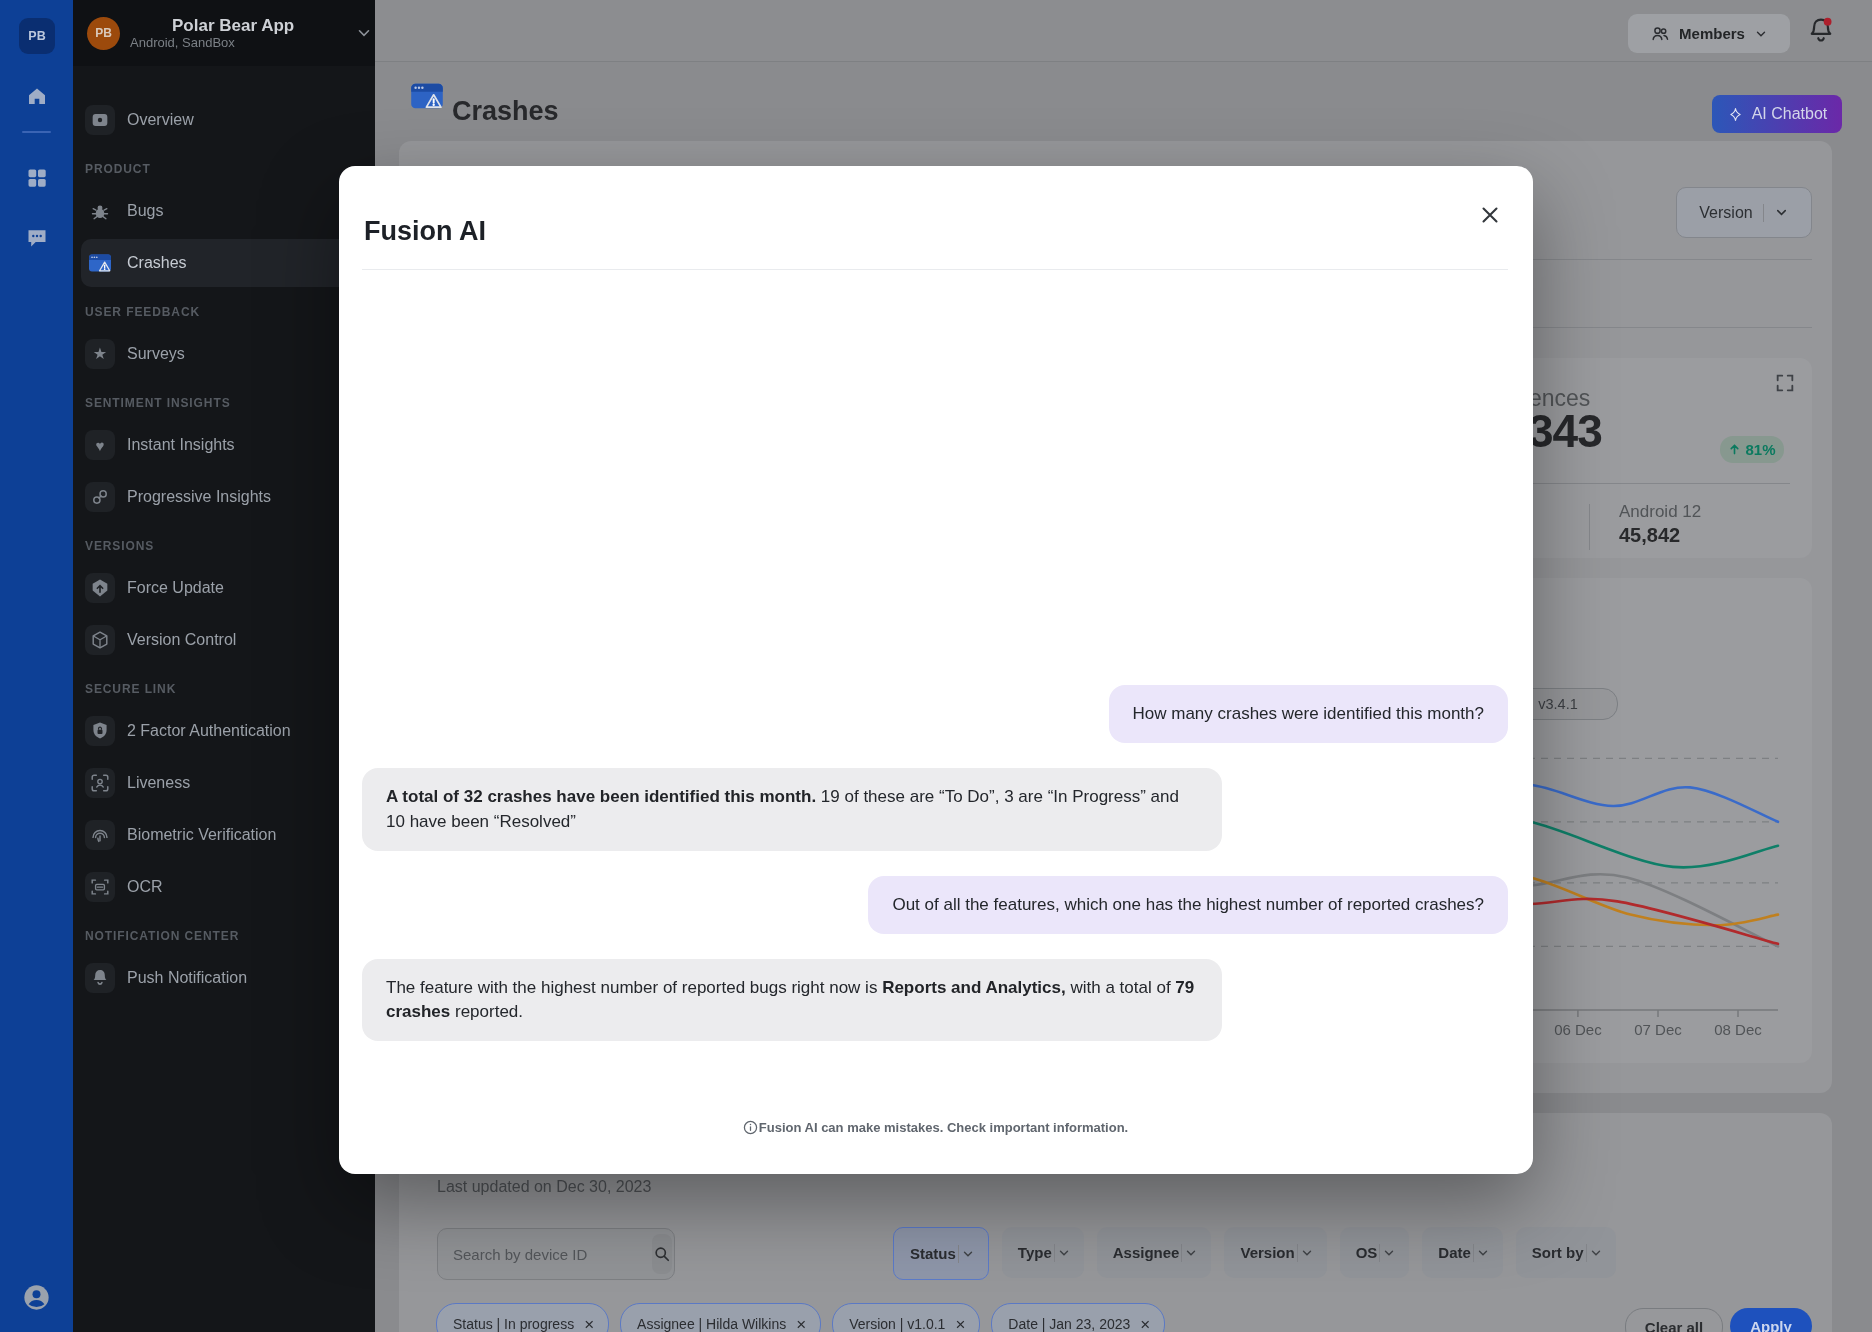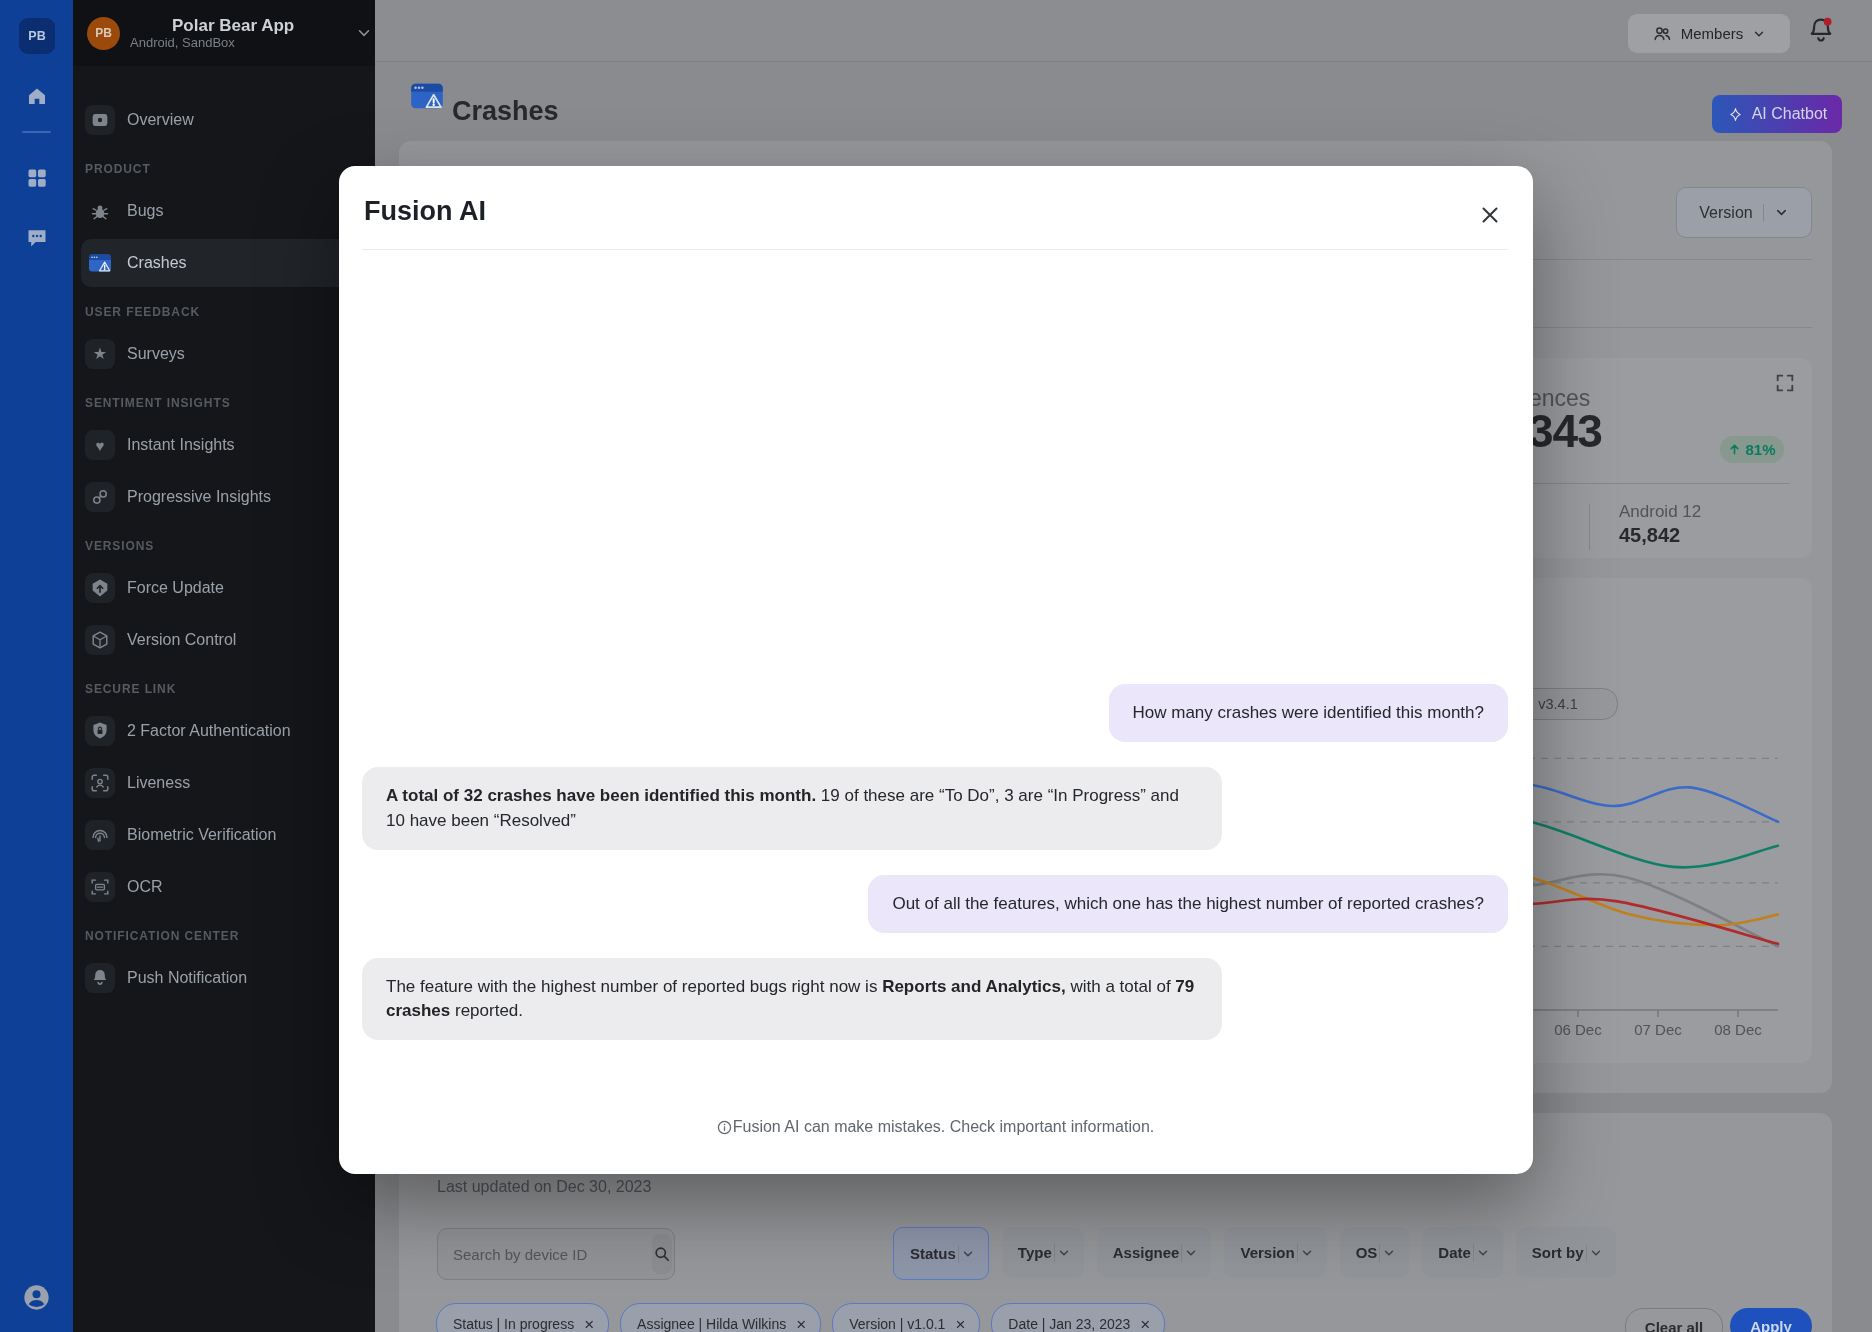--- a/index.html
+++ b/index.html
@@ -3,21 +3,21 @@
 <meta charset="utf-8">
 <style>
   html,body{margin:0;padding:0;background:#66686b;}
   .stage{position:relative;width:1872px;height:1332px;overflow:hidden;
          font-family:"Liberation Sans",sans-serif;background:#8a8b8e;-webkit-font-smoothing:antialiased;}
   .abs{position:absolute;}
 
   
   .topbar{left:375px;top:0;width:1497px;height:61px;background:#8c8d90;border-bottom:1px solid #7e8083;}
   .members-pill{left:1628px;top:14px;width:162px;height:39px;background:#9ea0a4;border-radius:9px;
-    display:flex;align-items:center;justify-content:center;gap:9px;color:#232527;font-size:15px;font-weight:400;}
+    display:flex;align-items:center;justify-content:center;gap:9px;color:#232527;font-size:15px;font-weight:700;}
   .bell-wrap{left:1806px;top:15px;width:30px;height:32px;}
   .page-head-title{left:452px;top:96px;font-size:27px;font-weight:700;color:#28292c;}
   .crash-page-icon{left:410px;top:80px;width:34px;height:32px;}
   .ai-chatbot-btn{left:1712px;top:95px;width:130px;height:38px;border-radius:8px;
     background:linear-gradient(90deg,#2c57b8,#6b28a8);display:flex;align-items:center;justify-content:center;
     gap:8px;color:#d3d6ea;font-size:16px;font-weight:500;}
   .panel{background:#96979a;border-radius:12px;}
   .panel1{left:399px;top:141px;width:1433px;height:952px;}
   .hdiv{position:absolute;left:24px;right:20px;height:1px;background:#85878b;}
   .version-btn{left:1676px;top:187px;width:134px;height:49px;background:#9b9fa7;border:1px solid #83868c;
@@ -82,35 +82,35 @@
   .nav-item.active{background:#212429;color:#c6cbd2;}
   .tile{width:30px;height:30px;border-radius:8px;background:#1f2226;color:#7e848c;flex:none;
     display:flex;align-items:center;justify-content:center;font-size:15px;}
   .tile.no-bg{background:transparent;}
   .tile svg{display:block;}
 
   
   .modal{left:339px;top:166px;width:1194px;height:1008px;background:#ffffff;border-radius:16px;
     box-shadow:0 30px 80px rgba(0,0,0,.38);display:flex;flex-direction:column;
     padding:30px 25px 38px 23px;box-sizing:border-box;z-index:20;}
-  .modal-title{font-size:27px;font-weight:700;color:#1d2127;padding-left:2px;}
+  .modal-title{font-size:27px;font-weight:700;color:#1d2127;padding-left:2px;margin-top:20px;}
   .modal-sub{font-size:15.5px;color:#8b9199;margin-top:7px;padding-left:2px;}
   .modal-close{position:absolute;top:36px;right:30px;width:26px;height:26px;color:#33373c;}
   .modal-div{height:1px;background:#e9ebee;margin-top:22px;}
   .chat{flex:1;display:flex;flex-direction:column;justify-content:flex-end;gap:25px;padding-bottom:58px;}
   .msg{border-radius:16px;padding:17px 24px;font-size:17px;line-height:1.42;color:#24272c;}
   .msg.user{align-self:flex-end;background:#ebe6fa;max-width:920px;}
   .msg.ai{align-self:flex-start;background:#ececee;max-width:812px;}
   .msg b{font-weight:700;color:#222428;}
   .input-row{height:60px;background:#f3f4f6;border-radius:10px;display:flex;align-items:center;padding:0 18px;}
   .input-row input{flex:1;border:none;background:transparent;outline:none;font-size:17px;color:#282b30;
     font-family:"Liberation Sans",sans-serif;}
   .send-btn{width:30px;height:28px;flex:none;margin-right:2px;}
   .disclaimer{margin-top:20px;display:flex;align-items:center;justify-content:center;gap:0;
-    font-size:16px;color:#60666e;}
+    font-size:13px;color:#60666e;font-weight:bold;}
 </style>
 </head>
 <body>
 
 <div class="stage">
 
   <div class="abs topbar"></div>
   <div class="abs members-pill">
     <span style="display:flex">
       <svg width="20" height="20" viewBox="0 0 24 24" fill="none" stroke="#2b2d31" stroke-width="1.8" stroke-linecap="round">

